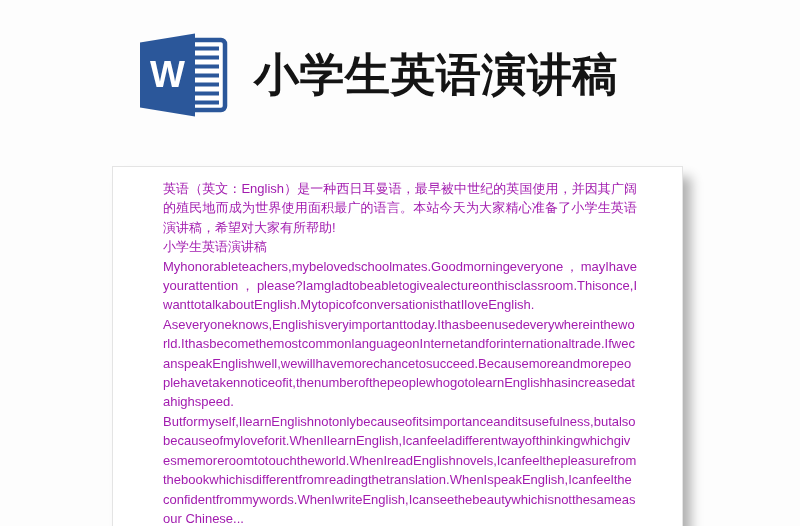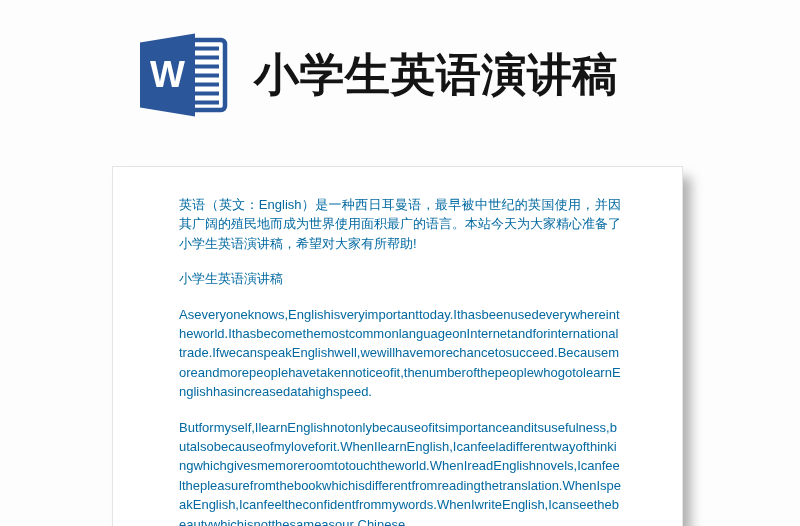--- a/index.html
+++ b/index.html
@@ -44,24 +44,24 @@
     top: 166px;
     width: 571px;
     height: 480px;
     box-sizing: border-box;
     background: #ffffff;
     border: 1px solid #e4e4e4;
     box-shadow: 9px 10px 11px -1px rgba(0,0,0,0.30);
     padding: 12px 45px 20px 50px;
   }
   .doc-page p {
-    margin: 16px;
+    margin: 0;
     font-size: 13px;
     line-height: 19.4px;
-    color: #0369a1;
+    color: #a21caf;
     text-align: justify;
     word-break: break-all;
     overflow-wrap: anywhere;
   }
 </style>
 </head>
 <body>
 
 <div class="stage">
 
@@ -82,18 +82,19 @@
 
       <polygon points="13,10.5 68,1.5 68,84.5 13,75.5" fill="#2b579a"></polygon>
       <text x="40.5" y="55" text-anchor="middle" font-family="Liberation Sans, sans-serif" font-size="37" font-weight="bold" fill="#ffffff">W</text>
     </svg>
     <h1 class="page-title">小学生英语演讲稿</h1>
   </div>
 
   <div class="doc-page">
     <p>英语（英文：English）是一种西日耳曼语，最早被中世纪的英国使用，并因其广阔的殖民地而成为世界使用面积最广的语言。本站今天为大家精心准备了小学生英语演讲稿，希望对大家有所帮助!</p>
     <p>小学生英语演讲稿</p>
+    <p>Myhonorableteachers,mybelovedschoolmates.Goodmorningeveryone，mayIhaveyourattention，please?Iamgladtobeabletogivealectureonthisclassroom.Thisonce,IwanttotalkaboutEnglish.MytopicofconversationisthatIloveEnglish.</p>
     <p>Aseveryoneknows,Englishisveryimportanttoday.Ithasbeenusedeverywhereintheworld.IthasbecomethemostcommonlanguageonInternetandforinternationaltrade.IfwecanspeakEnglishwell,wewillhavemorechancetosucceed.Becausemoreandmorepeoplehavetakennoticeofit,thenumberofthepeoplewhogotolearnEnglishhasincreasedatahighspeed.</p>
     <p>Butformyself,IlearnEnglishnotonlybecauseofitsimportanceanditsusefulness,butalsobecauseofmyloveforit.WhenIlearnEnglish,Icanfeeladifferentwayofthinkingwhichgivesmemoreroomtotouchtheworld.WhenIreadEnglishnovels,Icanfeelthepleasurefromthebookwhichisdifferentfromreadingthetranslation.WhenIspeakEnglish,Icanfeeltheconfidentfrommywords.WhenIwriteEnglish,Icanseethebeautywhichisnotthesameasour Chinese...</p>
 
   </div>
 
 </div>
 
 </body></html>

